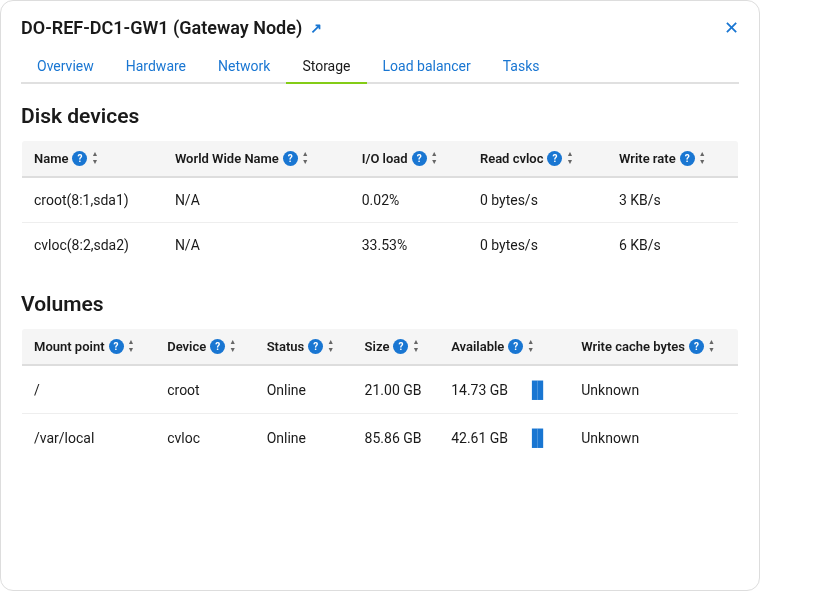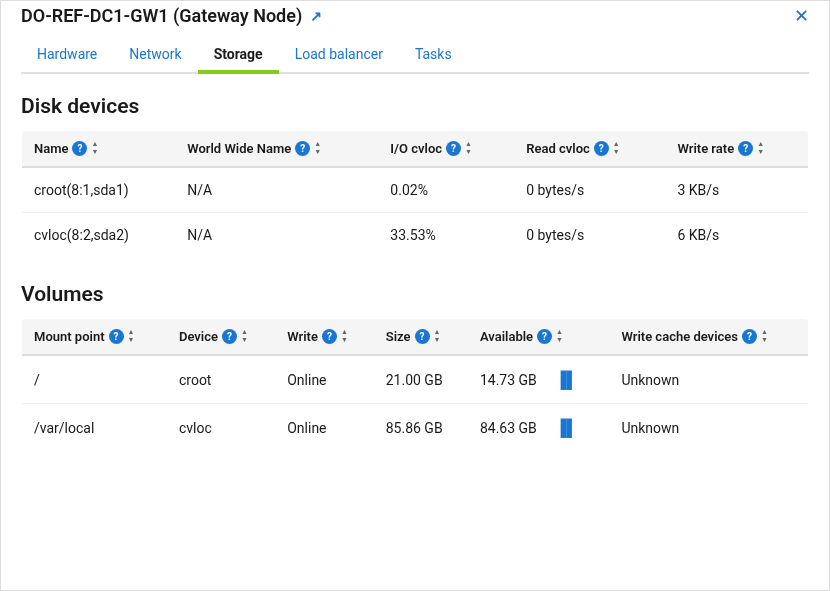--- a/index.html
+++ b/index.html
@@ -3,26 +3,26 @@
   <meta charset="utf-8">
   <style>
     * { box-sizing: border-box; margin: 0; padding: 0; }
     body {
       font-family: -apple-system, BlinkMacSystemFont, 'Segoe UI', Roboto, sans-serif;
       font-size: 14px;
       background: #fff;
       color: #1a1a1a;
     }
     .panel {
-      width: 830px;
+      width: 760px;
       min-height: 591px;
       background: #fff;
       border: 1px solid #ddd;
-      border-radius: 0;
-      padding: 4px 20px;
+      border-radius: 13px;
+      padding: 16px 20px;
       position: relative;
     }
     .panel-header {
       display: flex;
       align-items: center;
       justify-content: space-between;
       margin-bottom: 12px;
     }
     .panel-title {
       font-size: 18px;
@@ -53,22 +53,22 @@
       padding: 8px 16px;
       color: #1976d2;
       cursor: pointer;
       font-size: 14px;
       border-bottom: 2px solid transparent;
       margin-bottom: -2px;
       text-decoration: none;
     }
     .tab.active {
       color: #1a1a1a;
-      border-bottom: 4px solid #84cc16;
-      font-weight: 700;
+      border-bottom: 2px solid #84cc16;
+      font-weight: 400;
     }
     .section-title {
       font-size: 21px;
       font-weight: 600;
       margin-bottom: 12px;
       color: #1a1a1a;
     }
     .data-table {
       width: 100%;
       border-collapse: collapse;
@@ -150,20 +150,21 @@
 
   <div class="panel-header">
     <div class="panel-title">
       <span>DO-REF-DC1-GW1 (Gateway Node)</span>
       <span class="external-link-icon">↗</span>
     </div>
     <span class="close-icon">✕</span>
   </div>
 
   <div class="tabs">
+    <a class="tab">Overview</a>
     <a class="tab">Hardware</a>
     <a class="tab">Network</a>
     <a class="tab active">Storage</a>
     <a class="tab">Load balancer</a>
     <a class="tab">Tasks</a>
   </div>
 
   <div class="section-title">Disk devices</div>
   <table class="data-table">
     <thead>
@@ -177,21 +178,21 @@
         </th>
         <th>
           <div class="col-header">
             <span>World Wide Name</span>
             <span class="help-icon">?</span>
             <span class="sort-icon"></span>
           </div>
         </th>
         <th>
           <div class="col-header">
-            <span>I/O cvloc</span>
+            <span>I/O load</span>
             <span class="help-icon">?</span>
             <span class="sort-icon"></span>
           </div>
         </th>
         <th>
           <div class="col-header">
             <span>Read cvloc</span>
             <span class="help-icon">?</span>
             <span class="sort-icon"></span>
           </div>
@@ -236,42 +237,42 @@
         </th>
         <th>
           <div class="col-header">
             <span>Device</span>
             <span class="help-icon">?</span>
             <span class="sort-icon"></span>
           </div>
         </th>
         <th>
           <div class="col-header">
-            <span>Write</span>
+            <span>Status</span>
             <span class="help-icon">?</span>
             <span class="sort-icon"></span>
           </div>
         </th>
         <th>
           <div class="col-header">
             <span>Size</span>
             <span class="help-icon">?</span>
             <span class="sort-icon"></span>
           </div>
         </th>
         <th>
           <div class="col-header">
             <span>Available</span>
             <span class="help-icon">?</span>
             <span class="sort-icon"></span>
           </div>
         </th>
         <th>
           <div class="col-header">
-            <span>Write cache devices</span>
+            <span>Write cache bytes</span>
             <span class="help-icon">?</span>
             <span class="sort-icon"></span>
           </div>
         </th>
       </tr>
     </thead>
     <tbody>
       <tr>
         <td>/</td>
         <td>croot</td>
@@ -285,21 +286,21 @@
         </td>
         <td>Unknown</td>
       </tr>
       <tr>
         <td>/var/local</td>
         <td>cvloc</td>
         <td>Online</td>
         <td>85.86 GB</td>
         <td>
           <div class="available-cell">
-            <span>84.63 GB</span>
+            <span>42.61 GB</span>
             <span class="bar-icon">▐▌</span>
           </div>
         </td>
         <td>Unknown</td>
       </tr>
     </tbody>
   </table>
 </div>
 
 </body></html>

